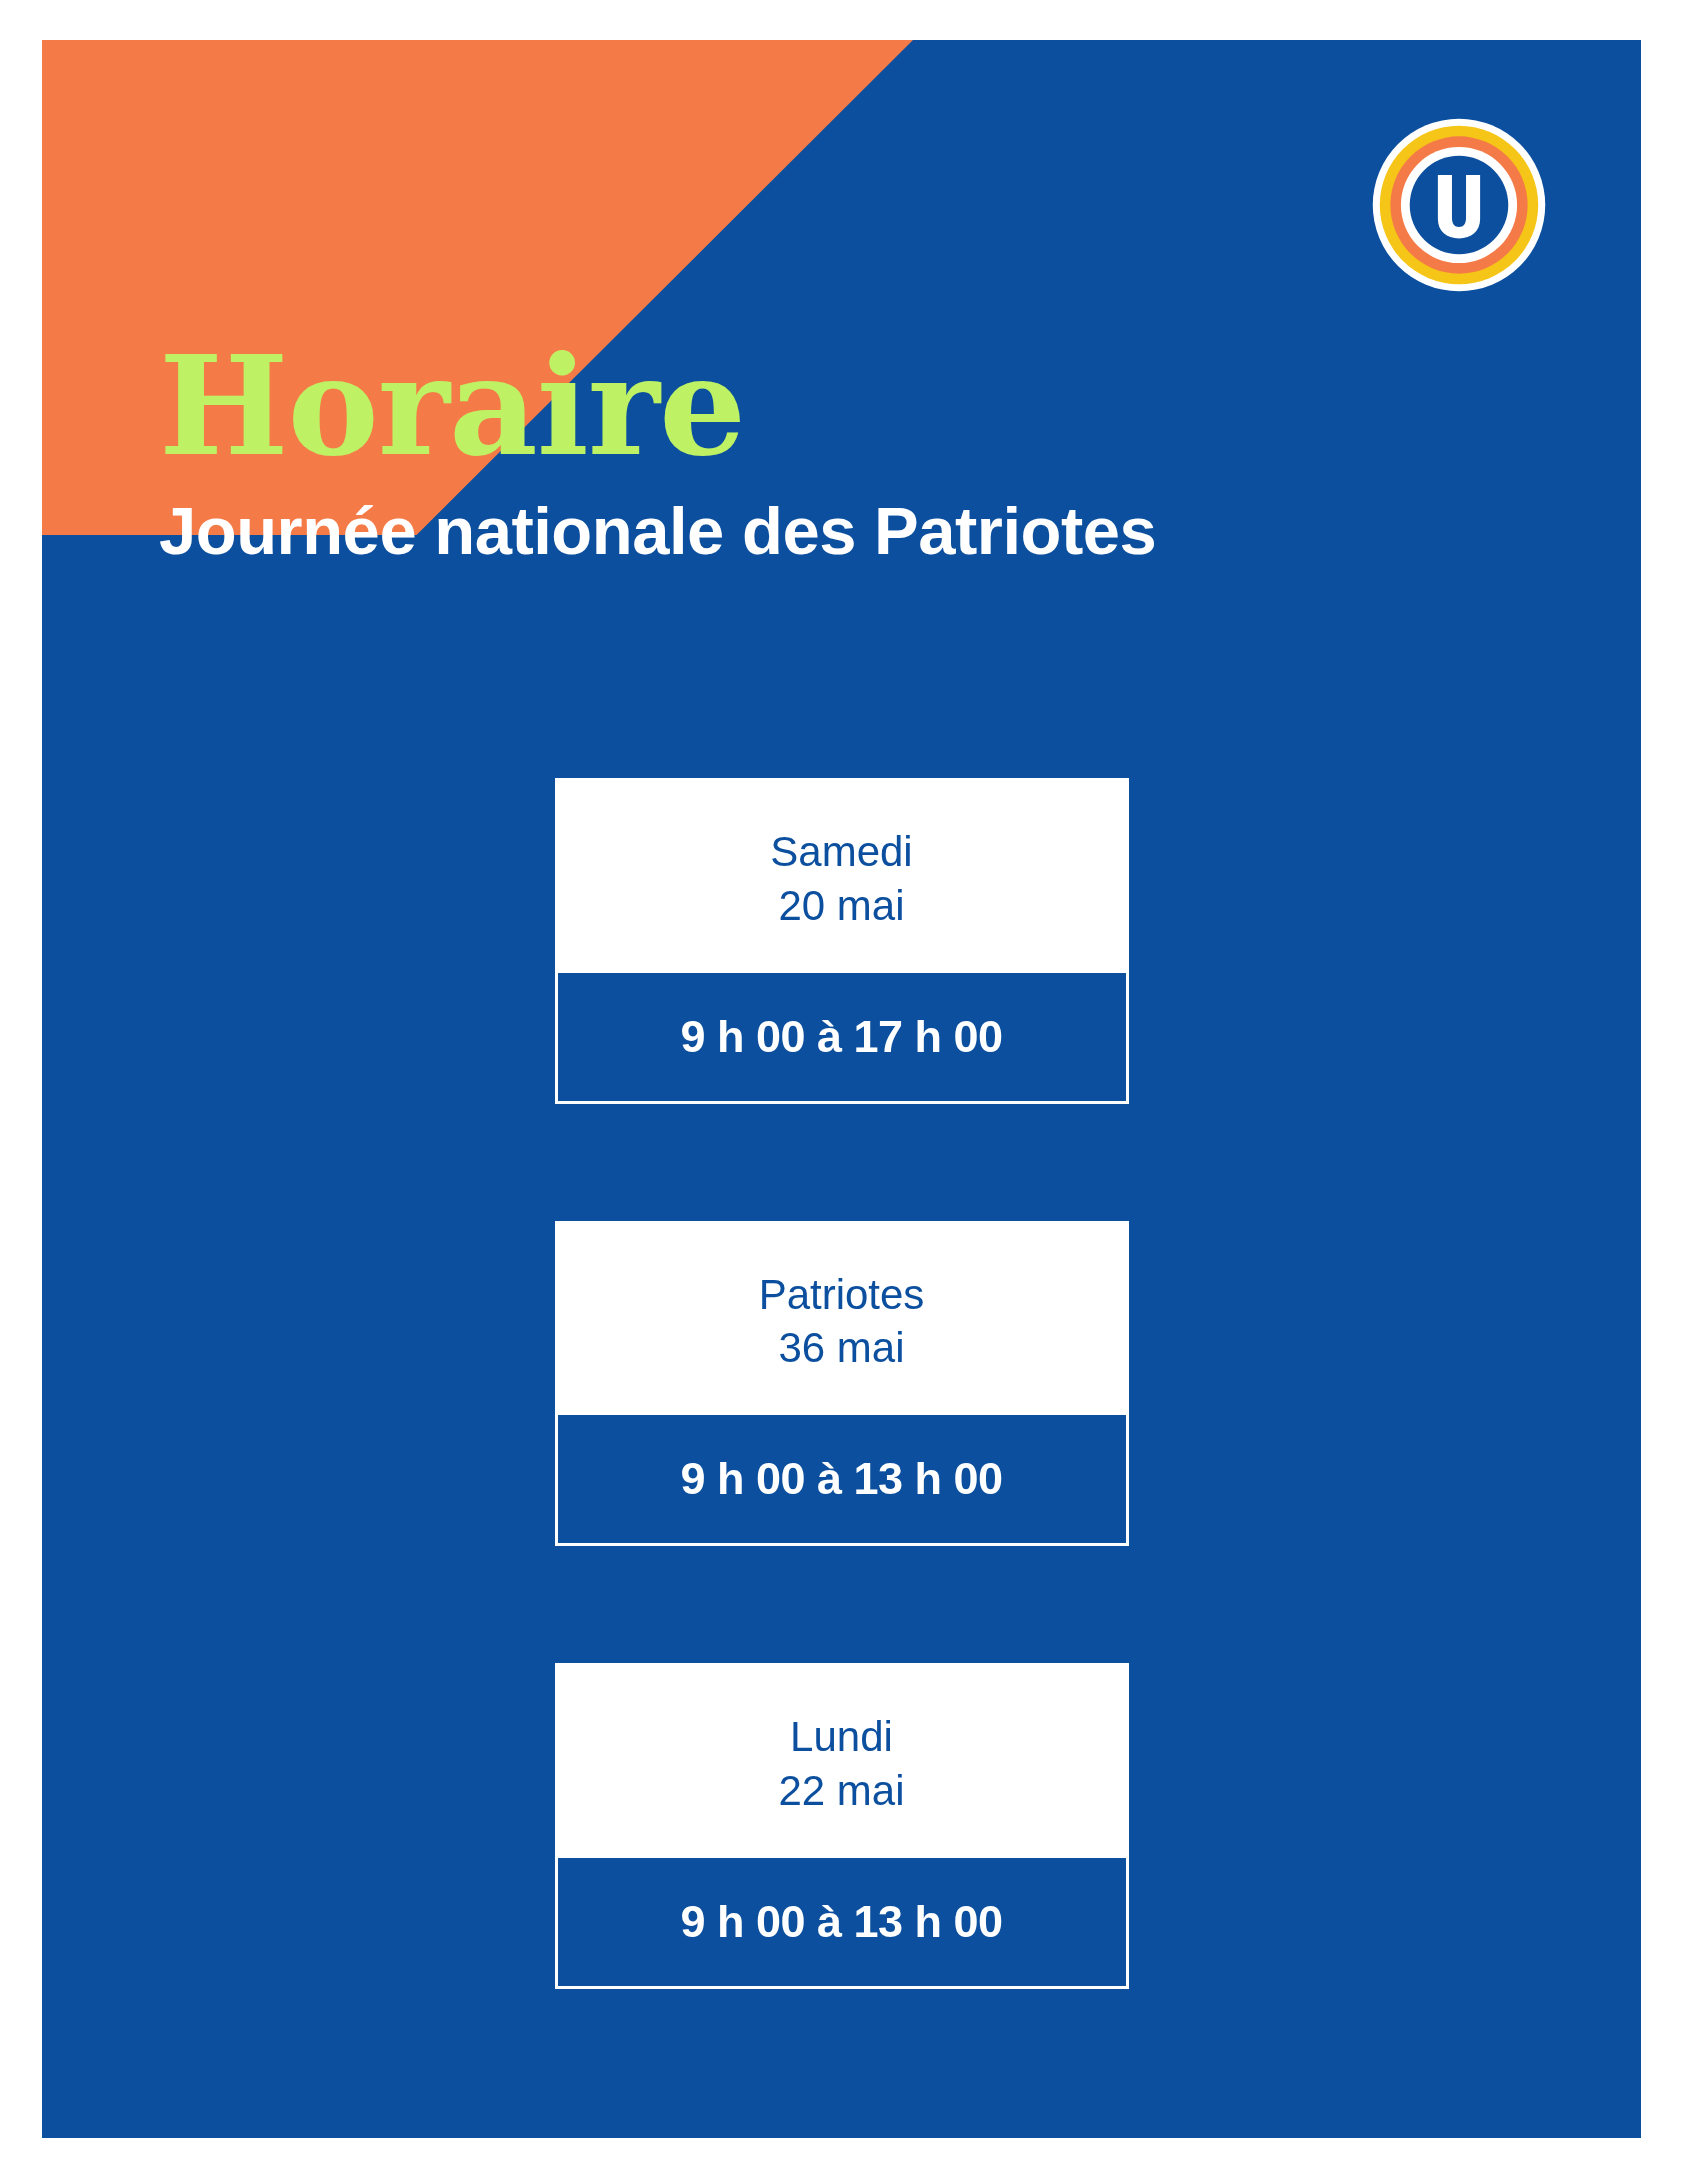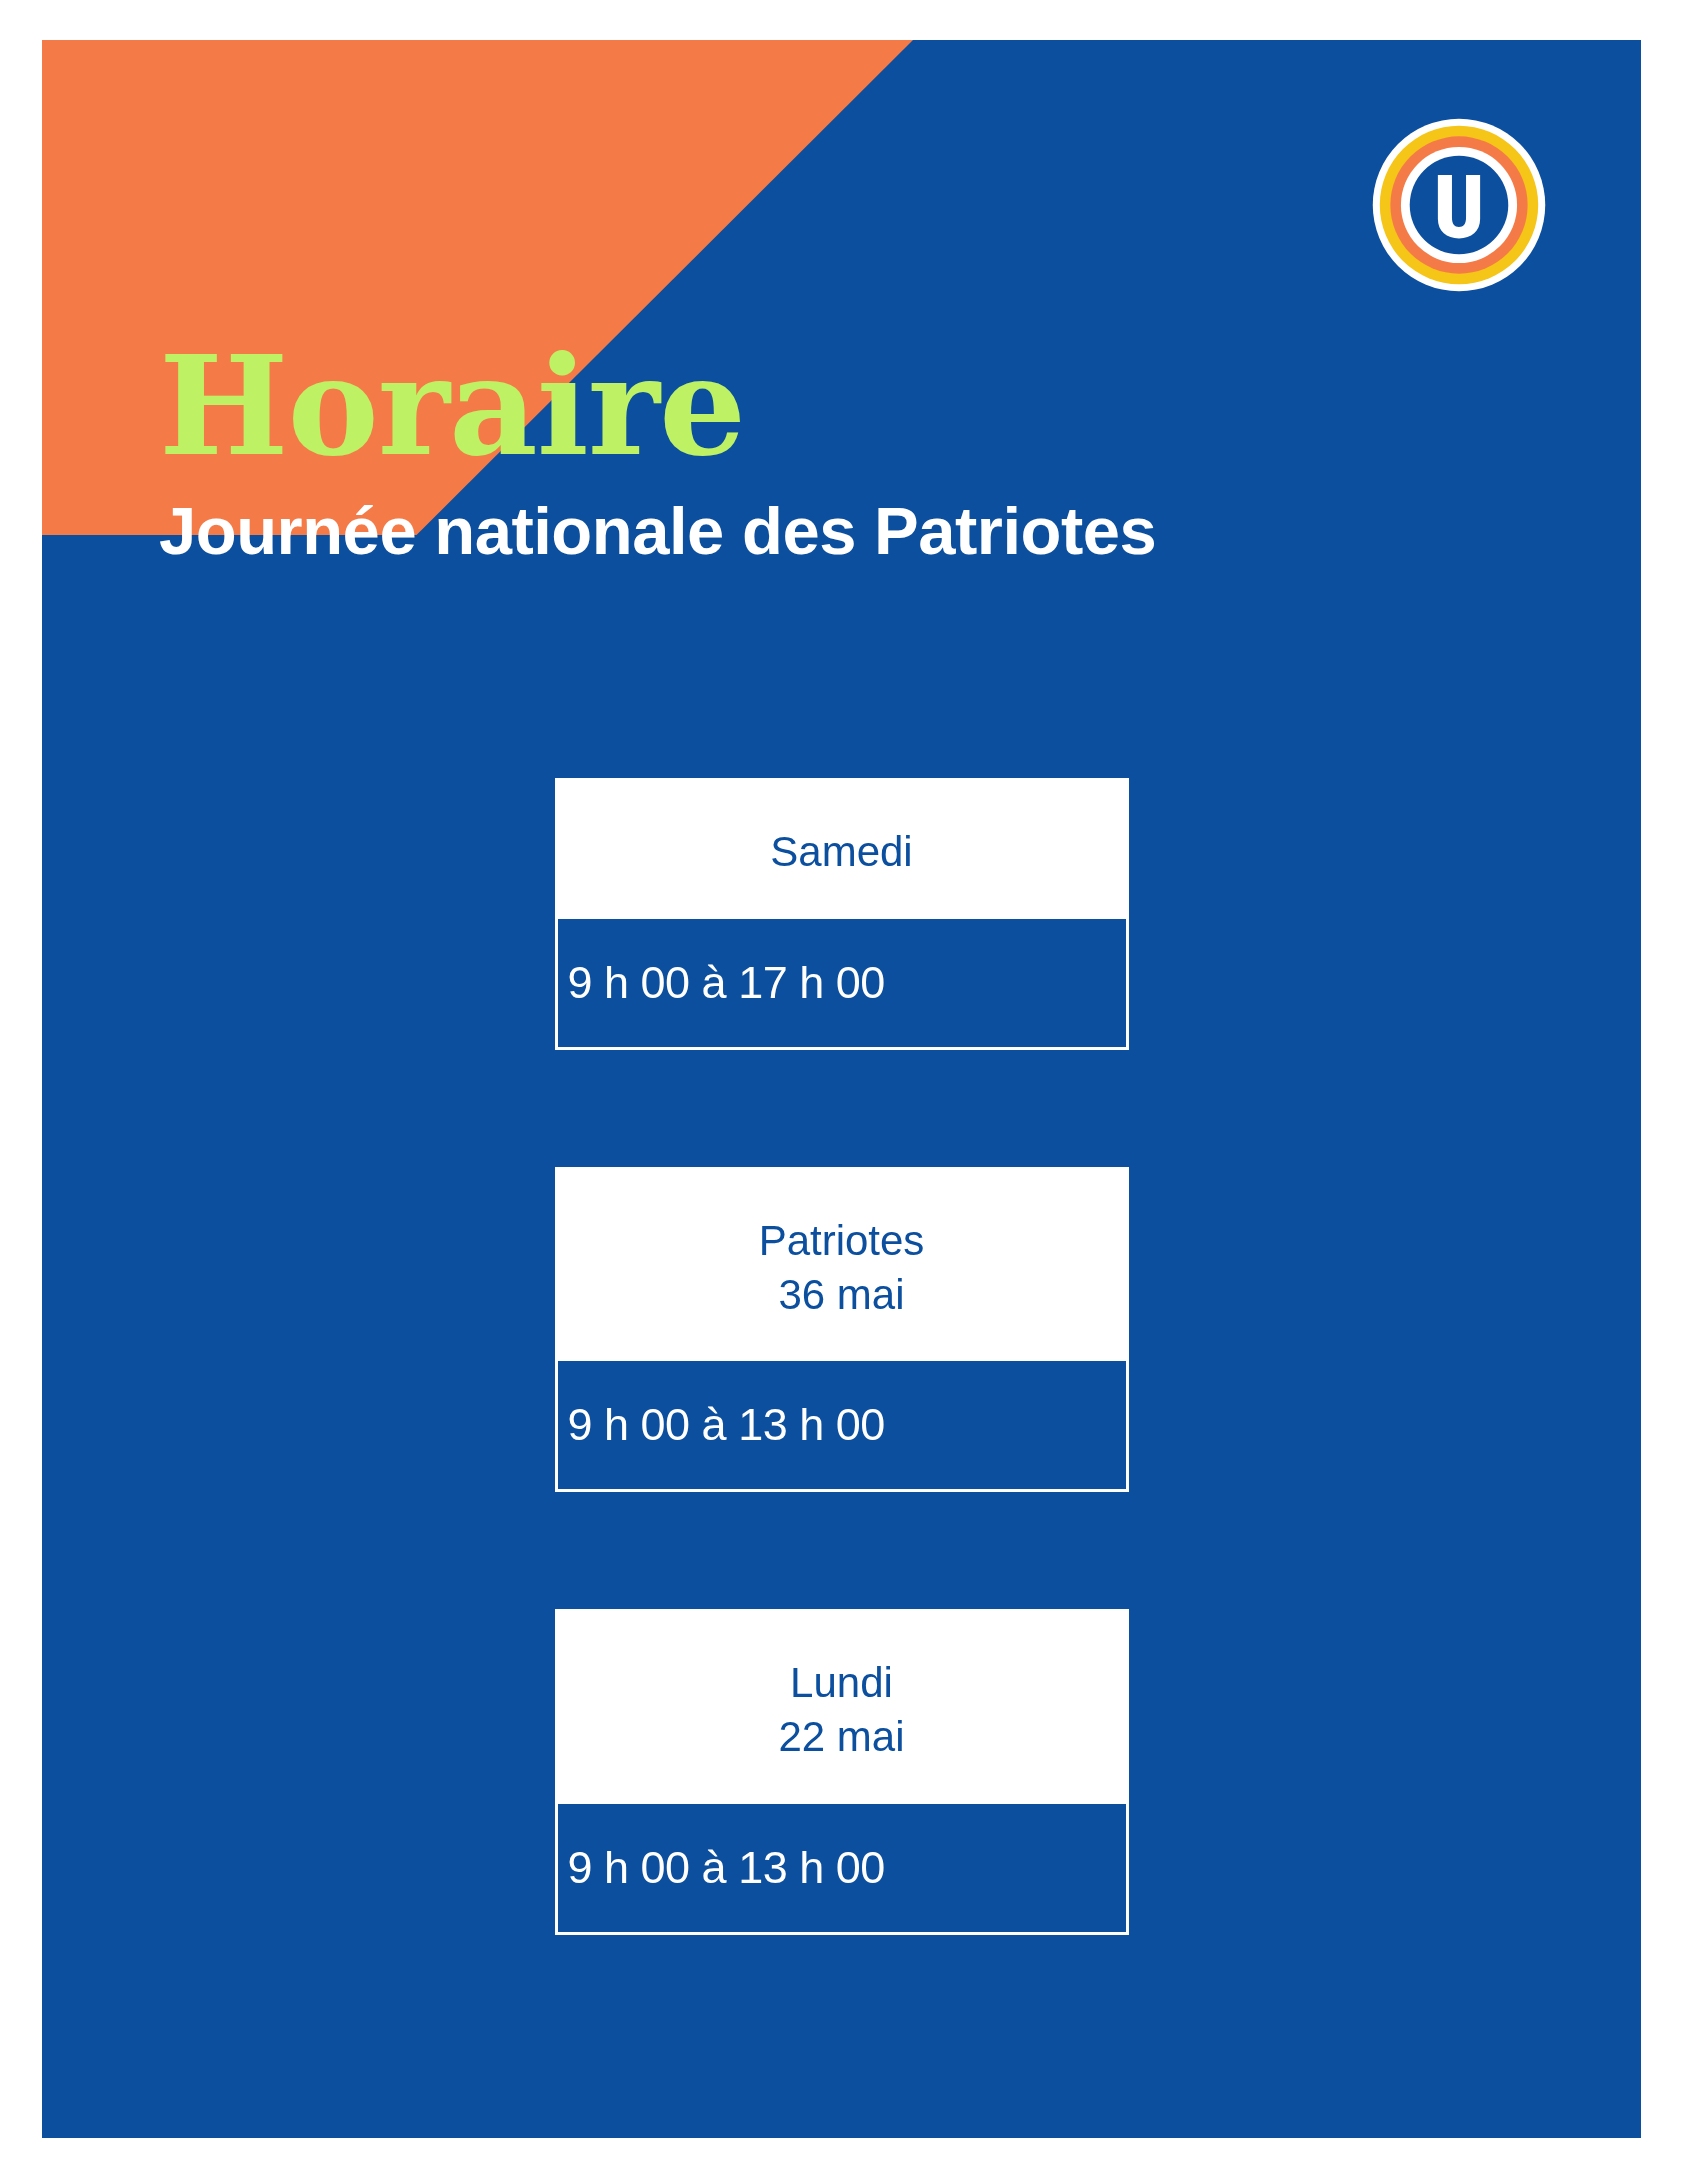--- a/index.html
+++ b/index.html
@@ -103,22 +103,23 @@
     text-align: center;
     padding: 44px 12px 40px 12px;
     font-size: 42px;
     line-height: 1.28;
     font-weight: 400;
   }
   .card-day .day-name { display: block; }
   .card-day .day-date { display: block; }
   .card-hours {
     color: #ffffff;
+    text-align: center;
     font-size: 45px;
-    font-weight: 400;
+    font-weight: 700;
     padding: 38px 10px 38px 10px;
     letter-spacing: -0.5px;
   }
 </style>
 </head>
 <body>
 
 <div class="poster">
   <div class="poster-inner">
 
@@ -138,20 +139,21 @@
     <div class="title-block">
       <h1 class="main-title">Horaire</h1>
       <h2 class="sub-title">Journée nationale des Patriotes</h2>
     </div>
 
     <div class="cards">
 
       <div class="card">
         <div class="card-day">
           <span class="day-name">Samedi</span>
+          <span class="day-date">20 mai</span>
         </div>
         <div class="card-hours">9 h 00 à 17 h 00</div>
       </div>
 
       <div class="card">
         <div class="card-day">
           <span class="day-name">Patriotes</span>
           <span class="day-date">36 mai</span>
         </div>
         <div class="card-hours">9 h 00 à 13 h 00</div>

